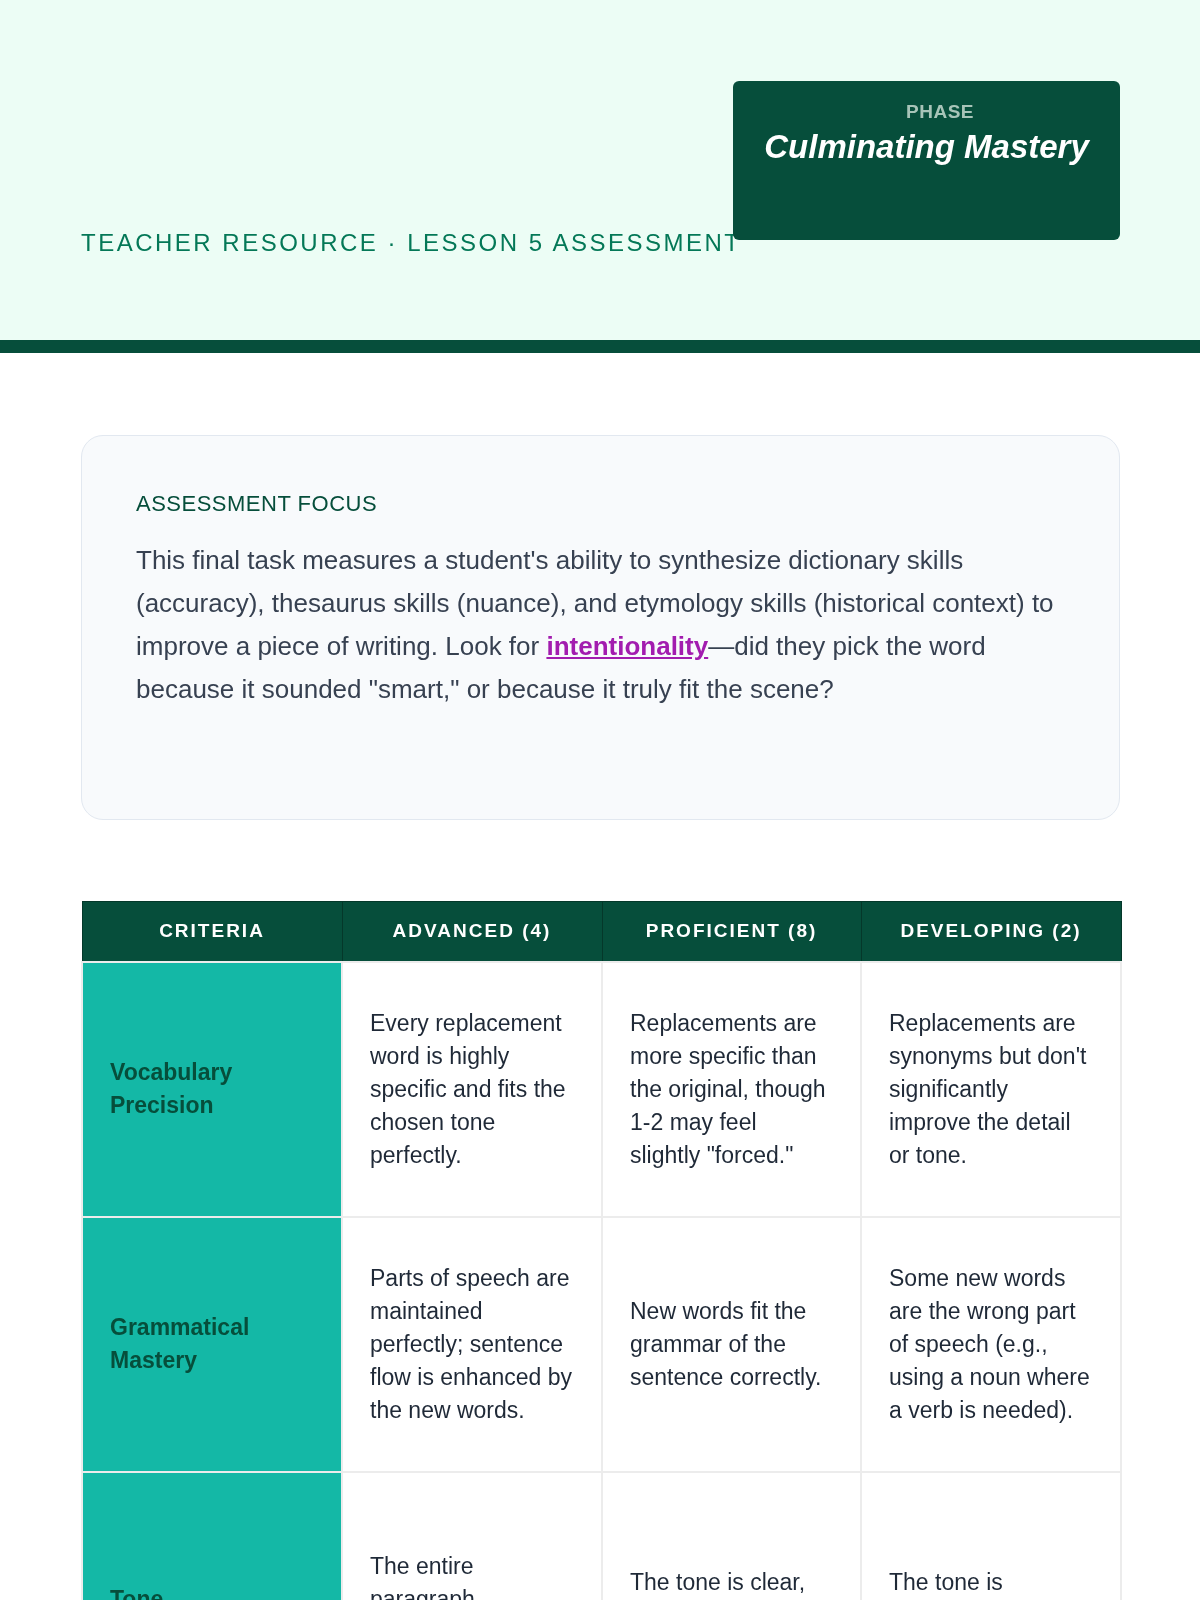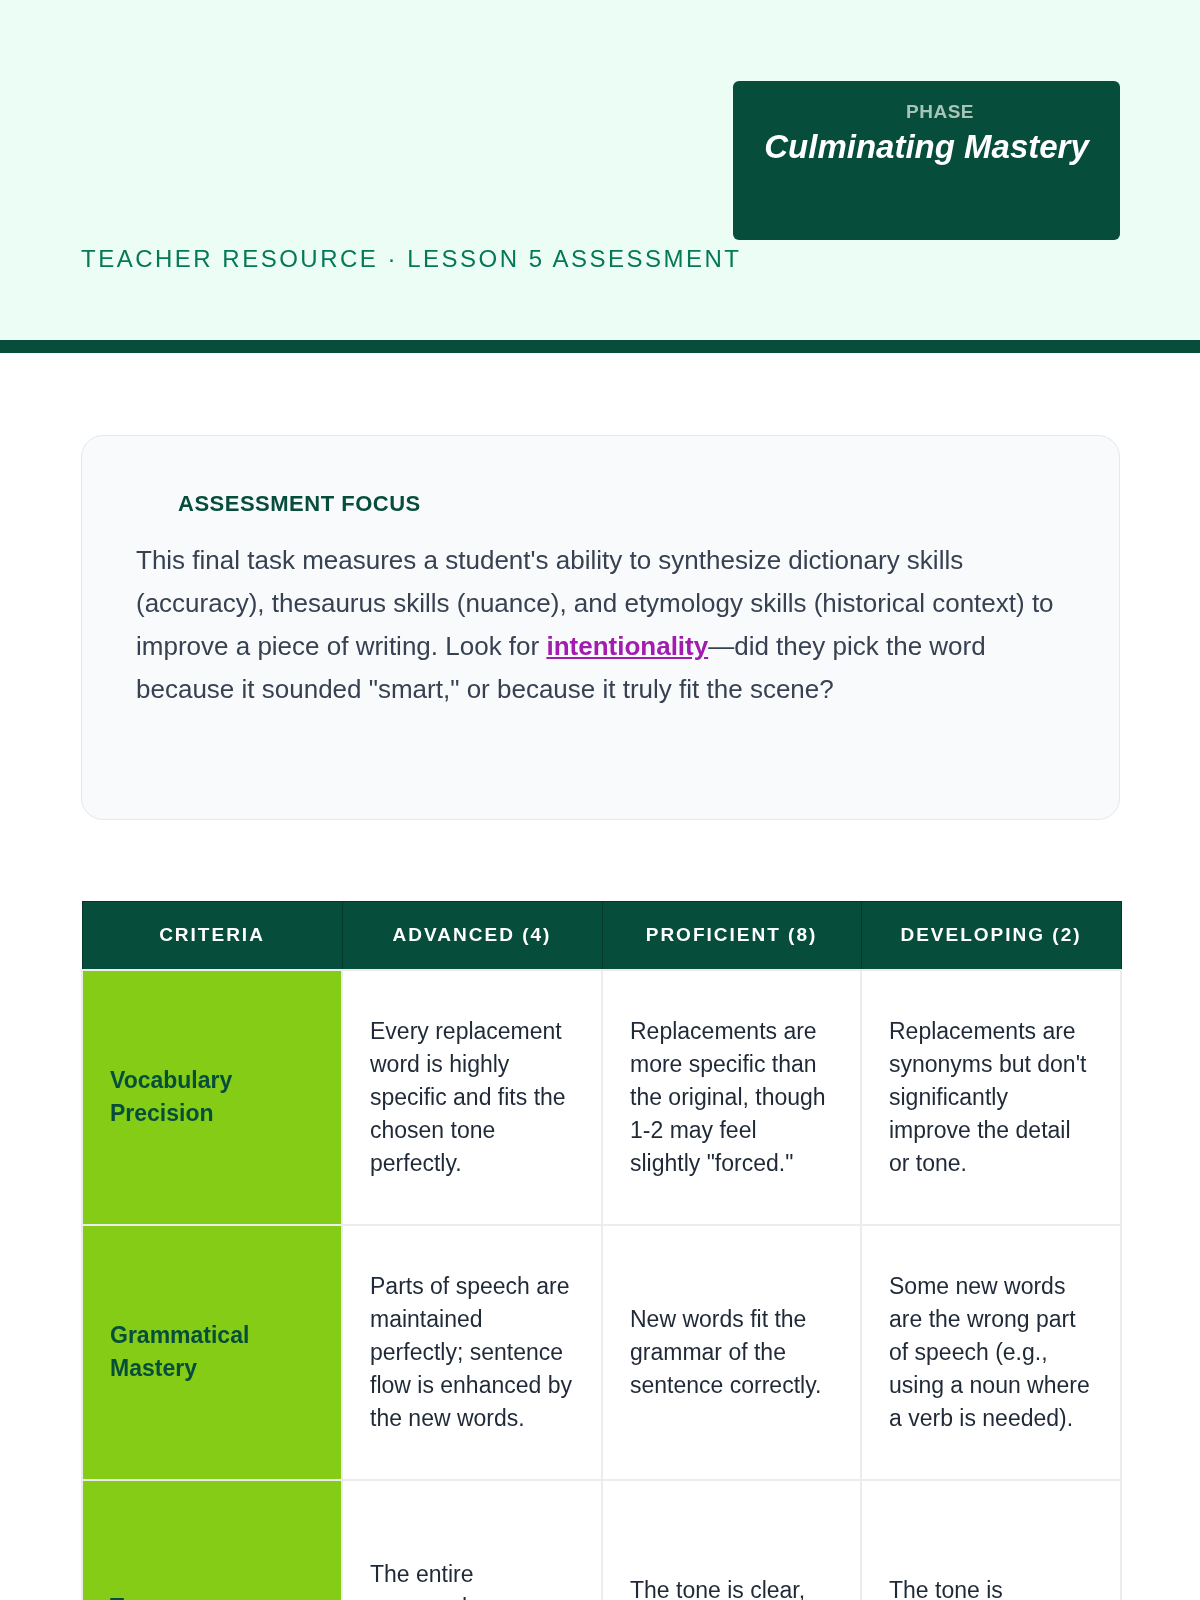--- a/index.html
+++ b/index.html
@@ -21,21 +21,20 @@
     color: #064e3b;
     letter-spacing: -1.5px;
     width: 640px;
   }
   .subtitle {
     position: absolute; left: 81px; top: 229px;
     font-size: 24px;
     letter-spacing: 2.5px;
     color: #047857;
     white-space: nowrap;
-    margin-top: 16px;
   }
   .phase-box {
     position: absolute; left: 733px; top: 81px;
     width: 387px; height: 159px;
     background: #064e3b;
     border-radius: 6px;
     text-align: center;
     padding-top: 20px;
   }
   .phase-label {
@@ -48,52 +47,52 @@
 
   .focus-card {
     position: absolute; left: 81px; top: 435px;
     width: 1039px; height: 385px;
     background: #f8fafc;
     border: 1px solid #e2e8f0;
     border-radius: 22px;
     padding: 55px 54px;
   }
   .focus-title {
-    font-size: 22px; font-weight: bold; color: #064e3b; letter-spacing: 0.5px; margin-left: 42px;
+    font-size: 22px; font-weight: normal; color: #064e3b; letter-spacing: 0.5px;
   }
   .focus-text {
     margin-top: 22px;
     font-size: 26px; line-height: 43px; color: #374151;
   }
   .focus-text b { color: #a21caf; text-decoration: underline; }
 
   .rubric {
     position: absolute; left: 81px; top: 901px;
     width: 1039px;
     border-collapse: collapse;
     table-layout: fixed;
   }
   .rubric th {
     background: #064e3b;
     color: #ffffff;
     font-size: 19px; font-weight: bold; letter-spacing: 2px;
-    height: 68px;
+    height: 60px;
     border: 1px solid #04382a;
     text-align: center;
   }
   .rubric td {
     border: 2px solid #ececec;
     padding: 0 27px;
     font-size: 23px; line-height: 33px; color: #1f2937;
     vertical-align: middle;
     height: 255px;
     margin-left: 19px;
   }
   .rubric td.crit {
-    background: #84cc16;
+    background: #14b8a6;
     color: #064e3b;
     font-weight: bold;
     font-size: 23px;
   }
 </style>
 </head>
 <body>
 
 <div class="header">
   <div class="subtitle">TEACHER RESOURCE · LESSON 5 ASSESSMENT</div>

